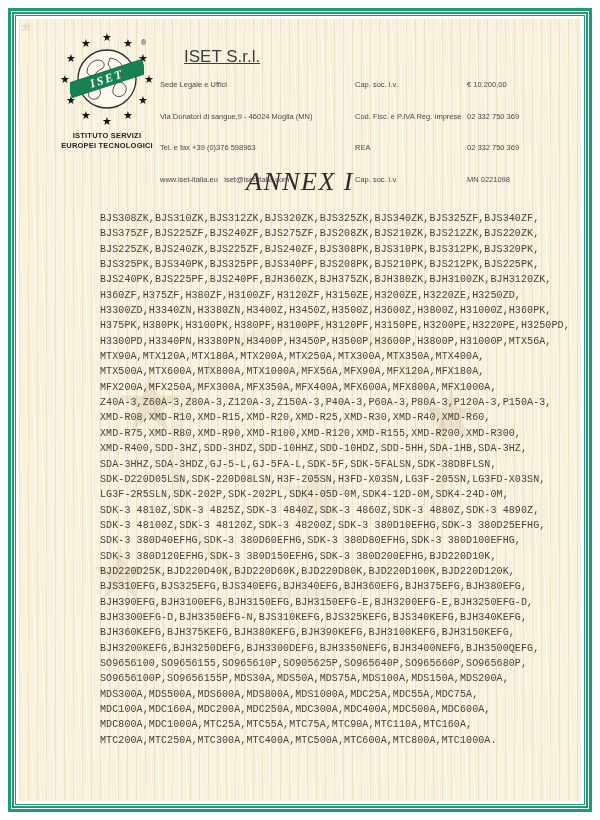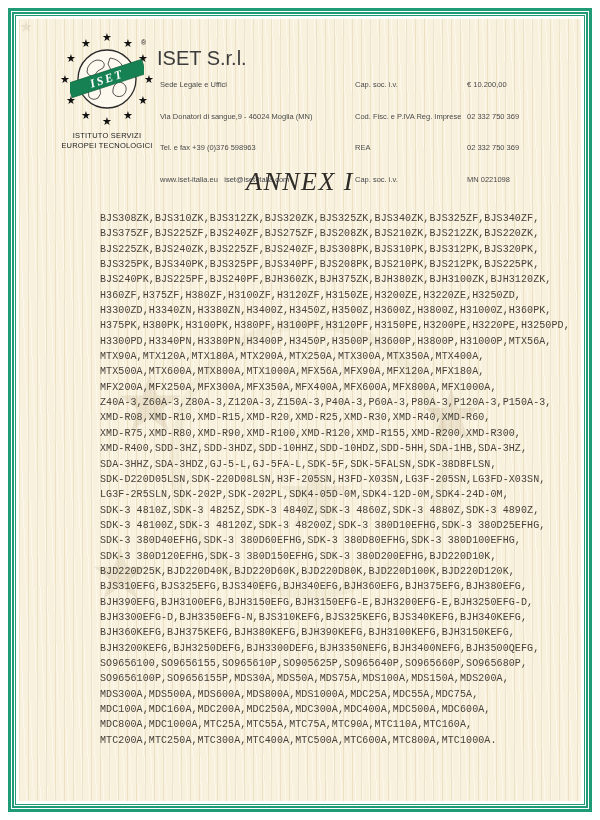--- a/index.html
+++ b/index.html
@@ -48,25 +48,25 @@
   .logo-star:nth-child(5){left:82px;top:67px;}
   .logo-star:nth-child(6){left:67px;top:82px;}
   .logo-star:nth-child(7){left:46px;top:88px;}
   .logo-star:nth-child(8){left:25px;top:82px;}
   .logo-star:nth-child(9){left:10px;top:67px;}
   .logo-star:nth-child(10){left:4px;top:46px;}
   .logo-star:nth-child(11){left:10px;top:25px;}
   .logo-star:nth-child(12){left:25px;top:10px;}
   .logo-reg{position:absolute;left:80px;top:6px;font-size:7px;color:#111;}
   .logo-globe{position:absolute;left:9px;top:9px;}
-  .logo-caption{margin-top:6px;font-size:7.5px;font-weight:normal;color:#222;
+  .logo-caption{margin-top:6px;font-size:7.5px;font-weight:bold;color:#222;
     letter-spacing:.2px;line-height:9.5px;}
 
   
-  .company-name{position:absolute;left:138px;top:28px;font-size:20px;color:var(--ink);}
+  .company-name{position:absolute;left:165px;top:28px;font-size:17px;color:var(--ink);text-decoration:underline;}
   .info-grid{position:absolute;left:141px;top:62px;right:10px;
     display:grid;grid-template-columns:195px 112px 1fr;row-gap:23px;
     font-size:7.5px;color:#4a4a4a;line-height:8.5px;}
   .info-grid .cell{white-space:nowrap;}
   .email-link{color:#44444a;}
 
   
   .content{position:absolute;left:0;right:0;top:148px;text-align:center;}
   .annex-title{font-family:"Liberation Serif",serif;font-size:26px;color:#2e2b28;
     letter-spacing:1.5px;font-weight:normal;font-style:italic;}

